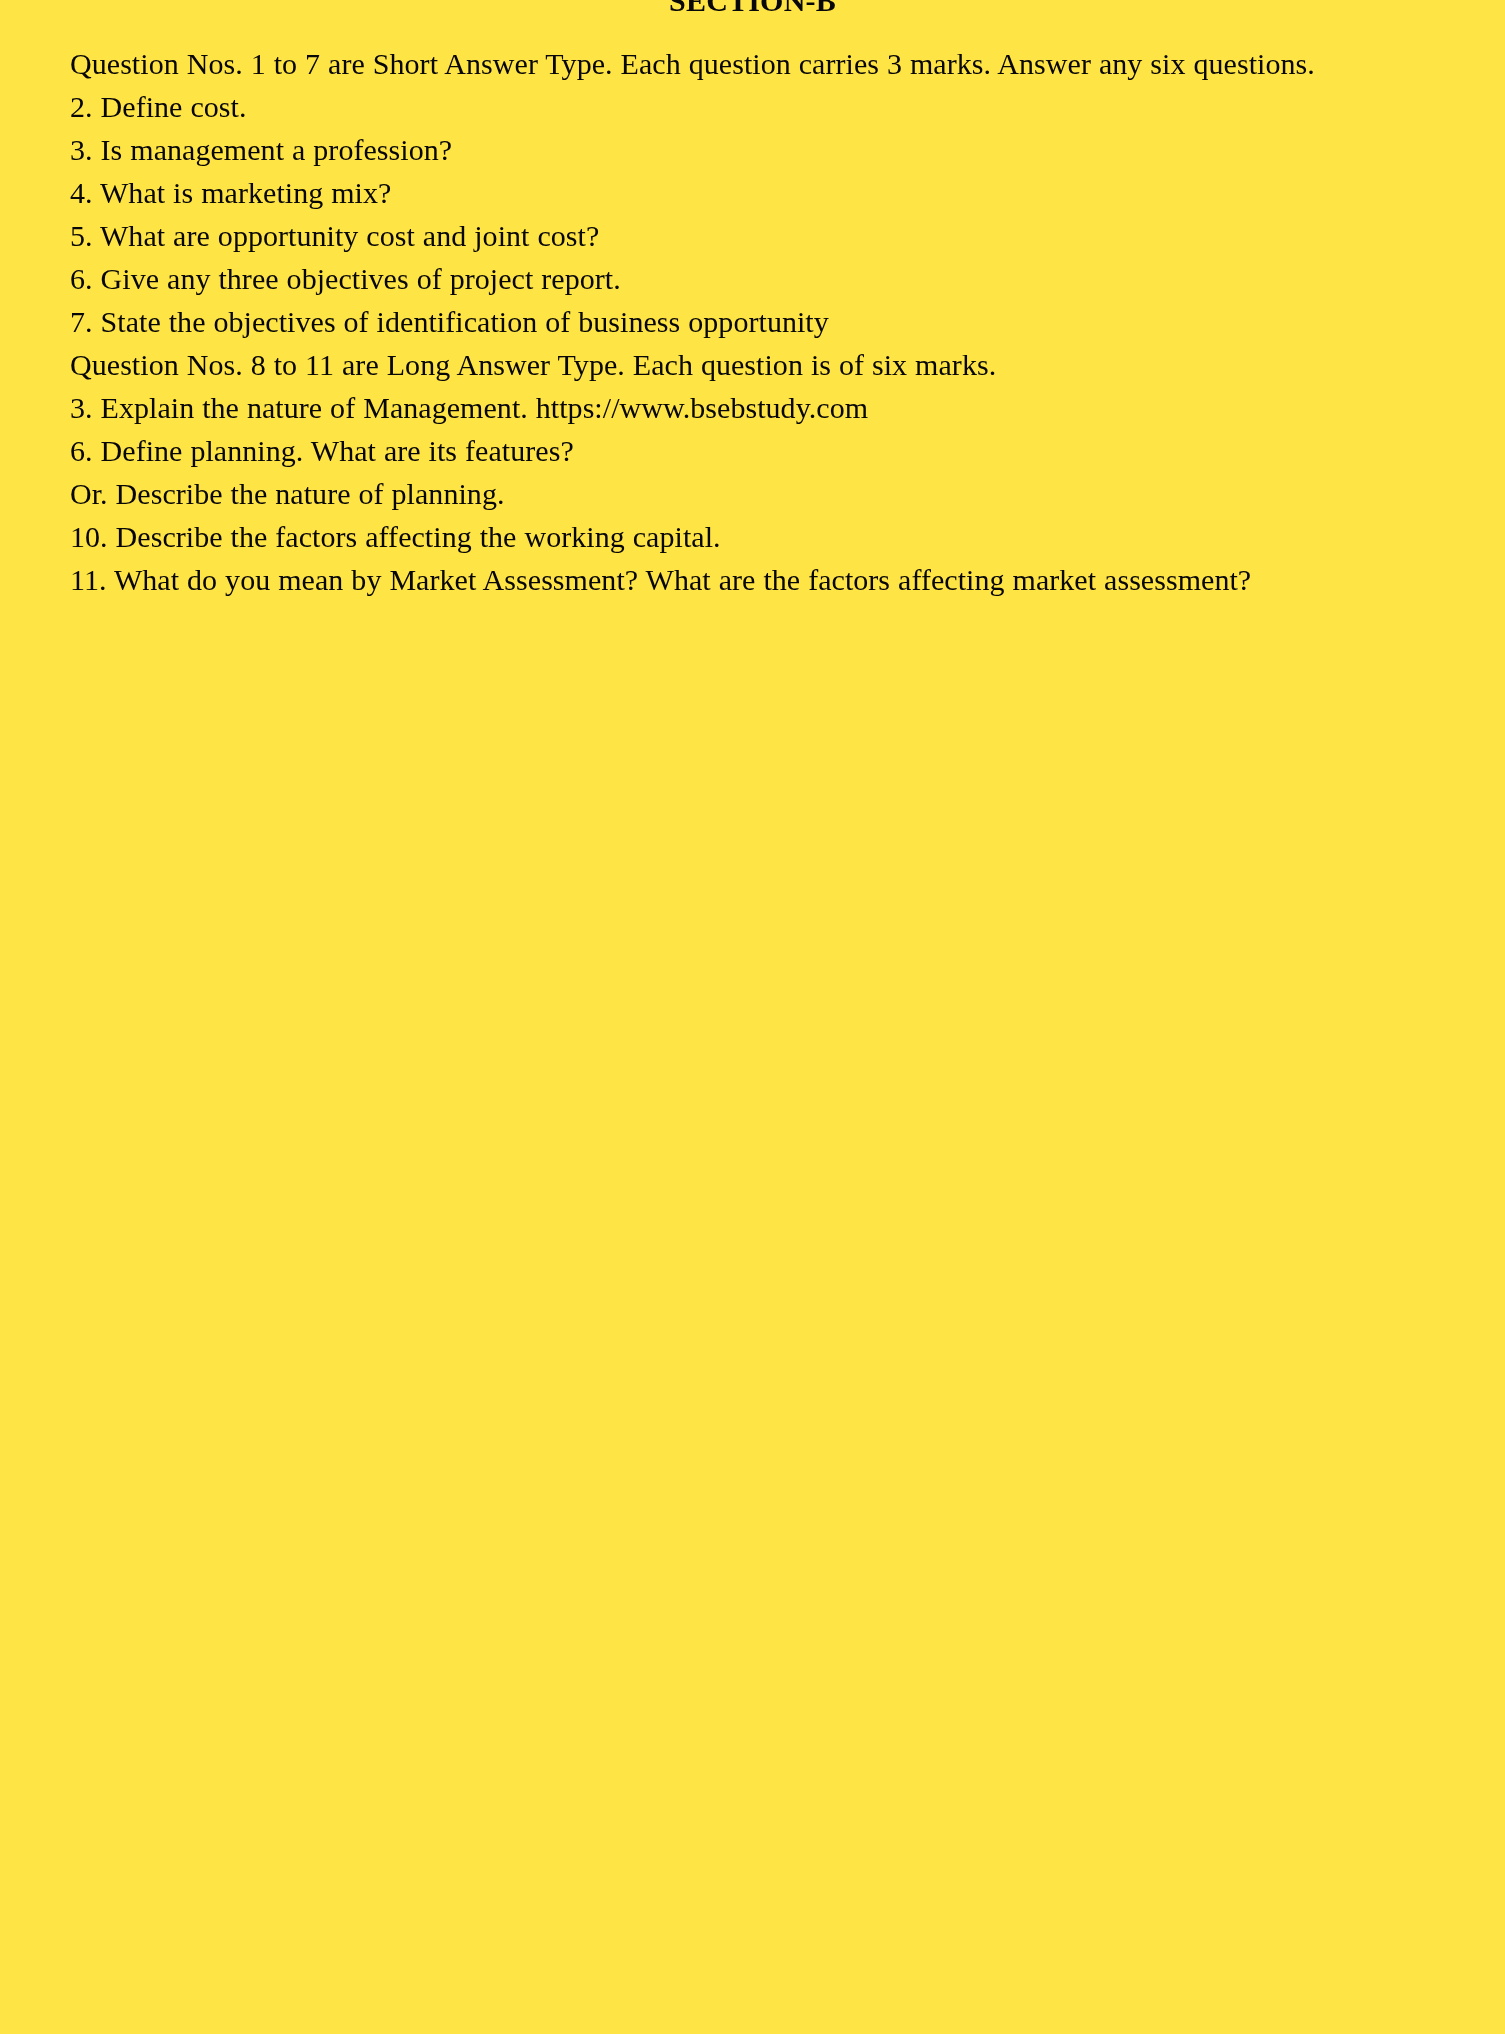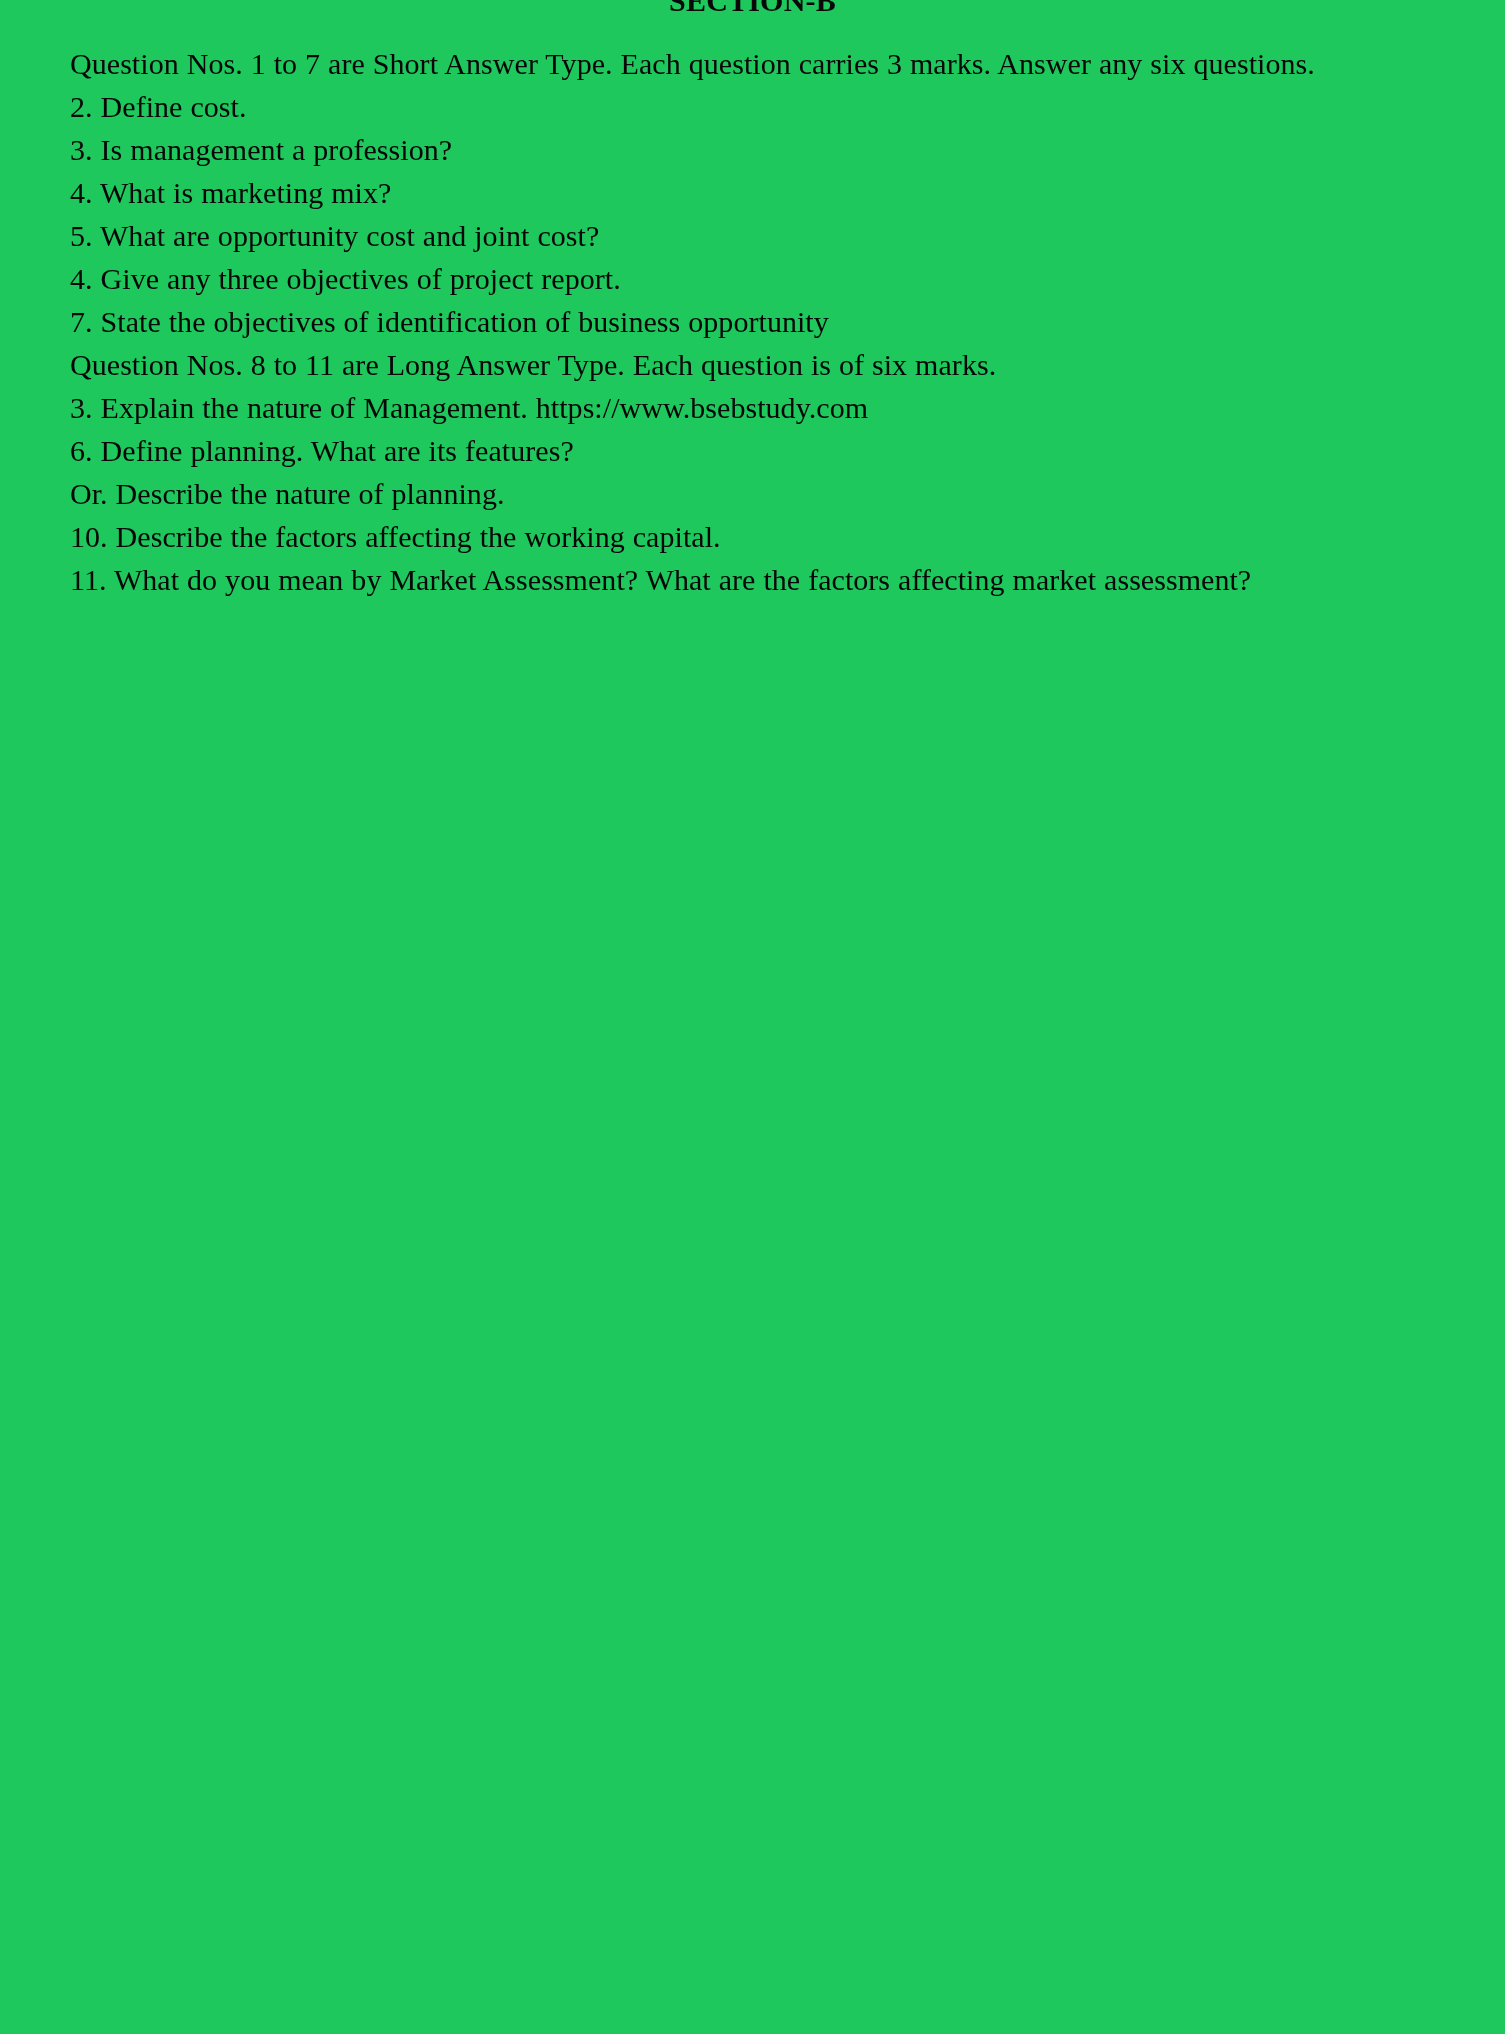--- a/index.html
+++ b/index.html
@@ -15,21 +15,21 @@
     overflow: hidden;
     font-family: "Liberation Serif", "DejaVu Serif", serif;
     color: #0a0a0a;
     -webkit-font-smoothing: antialiased;
   }
 
   
   .page {
     position: absolute;
     inset: 0;
-    background: #22c55e;
+    background: #fde047;
     padding: 0;
   }
 
   
   .section-heading {
     position: absolute;
     top: -14px;
     left: 0;
     right: 0;
     text-align: center;
@@ -86,21 +86,21 @@
 
 
     <p class="para gap-para q-line">2. Define cost.</p>
 
     <p class="para gap-para q-line">3. Is management a profession?</p>
 
     <p class="para gap-para q-line">4. What is marketing mix?</p>
 
     <p class="para gap-para q-line">5. What are opportunity cost and joint cost?</p>
 
-    <p class="para gap-para q-line">4. Give any three objectives of project report.</p>
+    <p class="para gap-para q-line">6. Give any three objectives of project report.</p>
 
     <p class="para gap-para q-line">7. State the objectives of identification of business opportunity</p>
 
     <p class="para gap-big">Question Nos. 8 to 11 are Long Answer Type. Each question is of six marks.</p>
 
     <p class="para gap-para q-line">3. Explain the nature of Management.  https://www.bsebstudy.com</p>
 
     <p class="para gap-para q-line">6. Define planning. What are its features?</p>
 
     <p class="para gap-para q-line">Or. Describe the nature of planning.</p>

